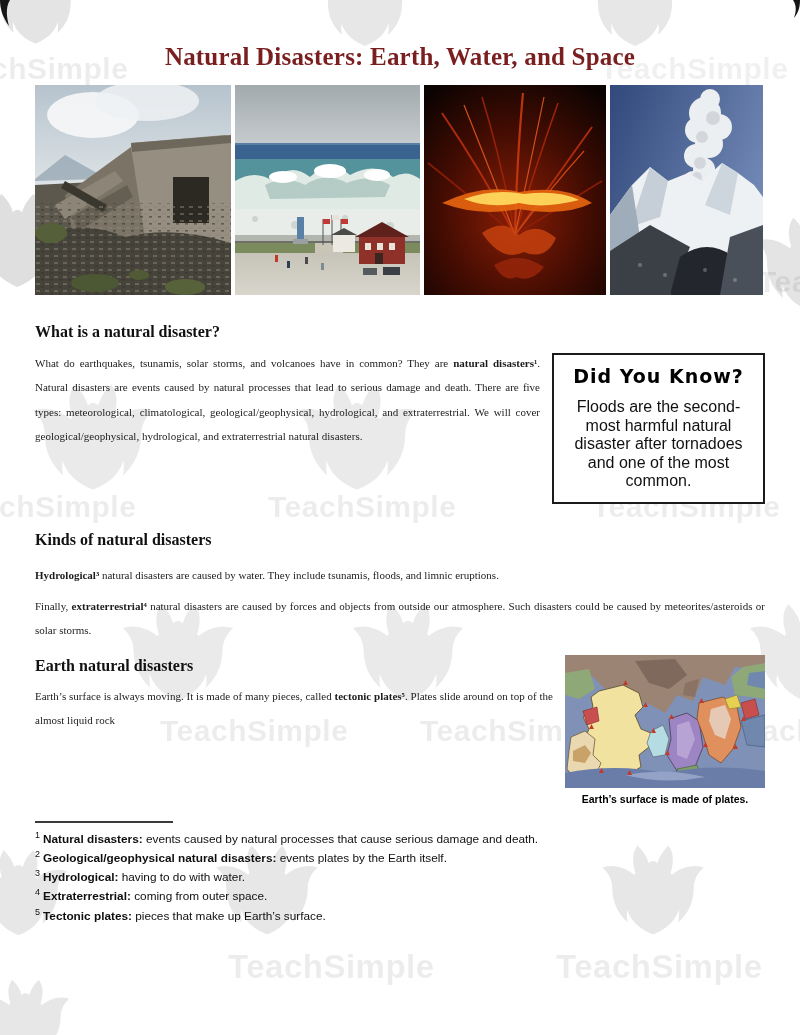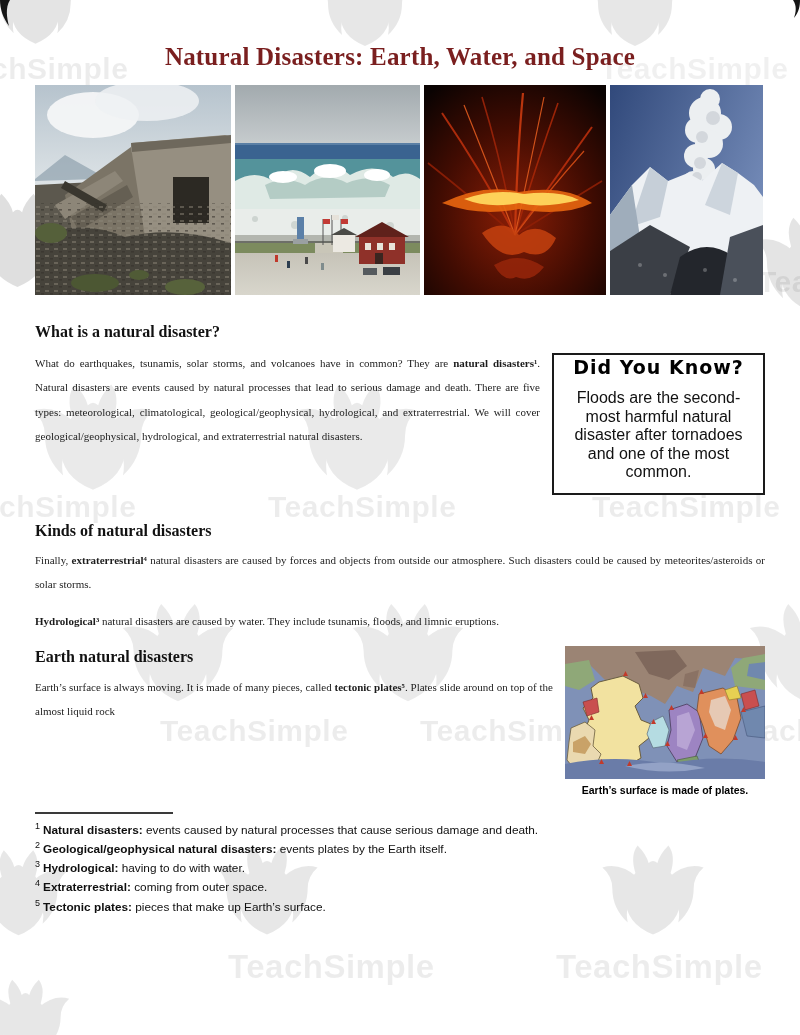--- a/index.html
+++ b/index.html
@@ -41,21 +41,21 @@
   .wrap-what  { margin-top:9px; }
   .p-geo   { margin-top:7px; }
   .p-hydro { margin-top:13px; }
   .p-extra { margin-top:7px; }
   .wrap-earth { margin-top:12px; }
   .p-earth { margin-top:8px; }
   
   .dyk-box {
     float:right; width:213px; box-sizing:border-box;
     border:2px solid #1a1a1a; background:#fff;
-    margin:2px 0 10px 12px; padding:1px 10px 11px;
+    margin:2px 0 10px 12px; padding:10px 10px 11px;
     text-align:center; font-family:"Liberation Sans", sans-serif;
   }
   .dyk-title {
     font-family:"DejaVu Sans", sans-serif; font-weight:bold;
     font-size:19px; line-height:22px; letter-spacing:1px; color:#000;
     margin-bottom:11px;
   }
   .dyk-body { margin:0; font-size:16px; line-height:18.5px; color:#111; }
   
   .map-figure {
@@ -329,22 +329,22 @@
 
     <div class="wrap wrap-what">
       <aside class="dyk-box">
         <div class="dyk-title">Did You Know?</div>
         <p class="dyk-body">Floods are the second-most harmful natural disaster after tornadoes and one of the most common.</p>
       </aside>
       <p class="body-text"><span>What do earthquakes, tsunamis, solar storms, and volcanoes have in common? They are </span><span class="b">natural disasters¹</span><span>. Natural disasters are events caused by natural processes that lead to serious damage and death. There are five types: meteorological, climatological, geological/geophysical, hydrological, and extraterrestrial. We will cover geological/geophysical, hydrological, and extraterrestrial natural disasters.</span></p>
     </div>
 
     <h2 class="sec" id="h-kinds">Kinds of natural disasters</h2>
+    <p class="body-text p-hydro"><span class="b">Hydrological³</span><span> natural disasters are caused by water. They include tsunamis, floods, and limnic eruptions.</span></p>
     <p class="body-text p-extra"><span>Finally, </span><span class="b">extraterrestrial⁴</span><span> natural disasters are caused by forces and objects from outside our atmosphere. Such disasters could be caused by meteorites/asteroids or solar storms.</span></p>
-    <p class="body-text p-hydro"><span class="b">Hydrological³</span><span> natural disasters are caused by water. They include tsunamis, floods, and limnic eruptions.</span></p>
 
     <div class="wrap wrap-earth">
       <figure class="map-figure" style="margin-top:0">
         <svg viewBox="0 0 200 133" preserveAspectRatio="none">
           <rect width="200" height="133" fill="#7f91b7"></rect>
           <path d="M0 0 H200 V14 L170 12 L160 30 L138 22 L128 46 L112 40 L100 58 L86 50 L70 44 L58 30 L40 34 L24 18 L8 24 L0 18 Z" fill="#9b8474"></path>
           <path d="M70 6 L110 4 L122 20 L104 34 L84 28 Z" fill="#7f685c"></path>
           <path d="M120 28 L134 24 L130 42 L118 40 Z" fill="#8a7264"></path>
           <path d="M0 18 L24 14 L30 34 L14 44 L0 40 Z" fill="#8fa878"></path>
           <path d="M200 8 V44 L170 40 L166 22 L178 12 Z" fill="#8fa878"></path>

